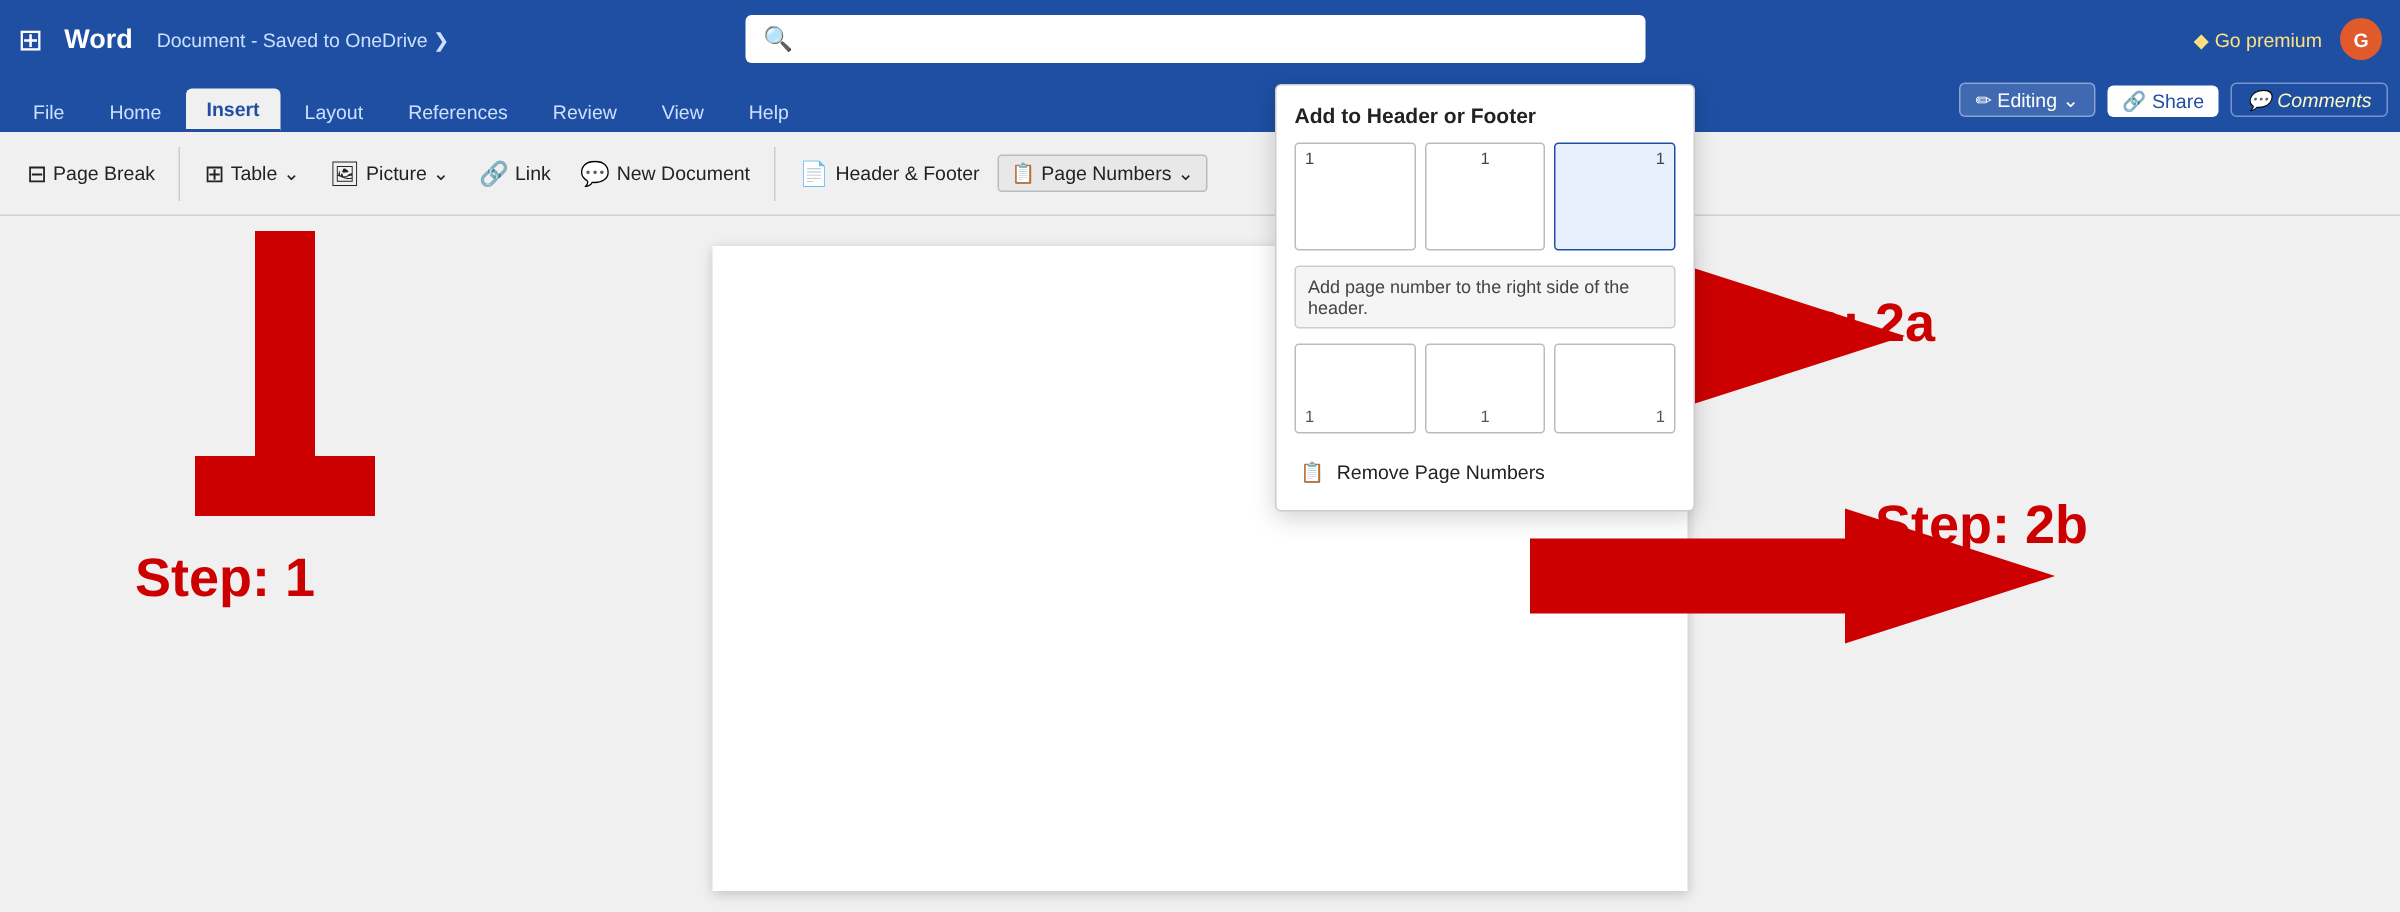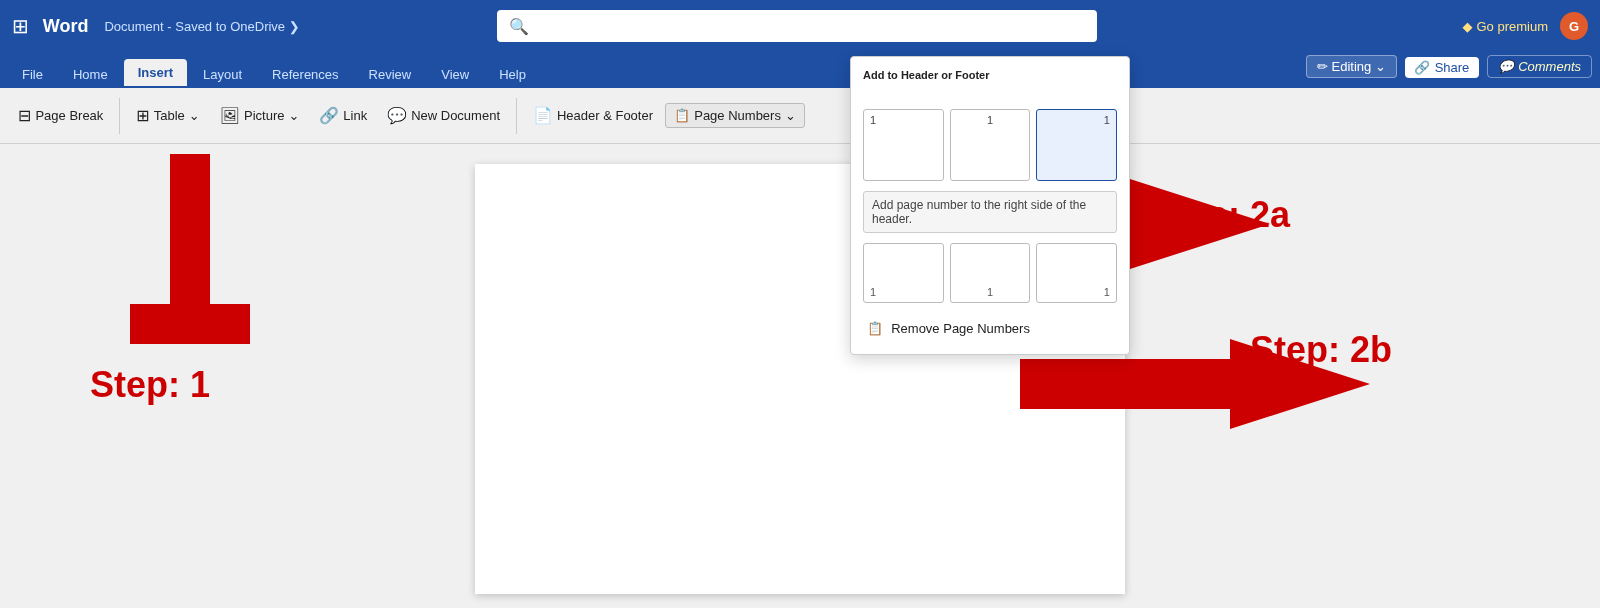--- a/index.html
+++ b/index.html
@@ -170,24 +170,24 @@
       left: 850px;
       background: white;
       border: 1px solid #ccc;
       border-radius: 4px;
       box-shadow: 0 4px 16px rgba(0,0,0,0.18);
       width: 280px;
       z-index: 100;
       padding: 12px;
     }
     .dropdown-title {
-      font-size: 11px;
+      font-size: 14px;
       font-weight: 600;
       color: #222;
-      margin-bottom: 28px;
+      margin-bottom: 10px;
     }
     .page-num-grid {
       display: grid;
       grid-template-columns: repeat(3, 1fr);
       gap: 6px;
       margin-bottom: 10px;
     }
     .page-num-option {
       border: 1.5px solid #bbb;
       border-radius: 3px;

